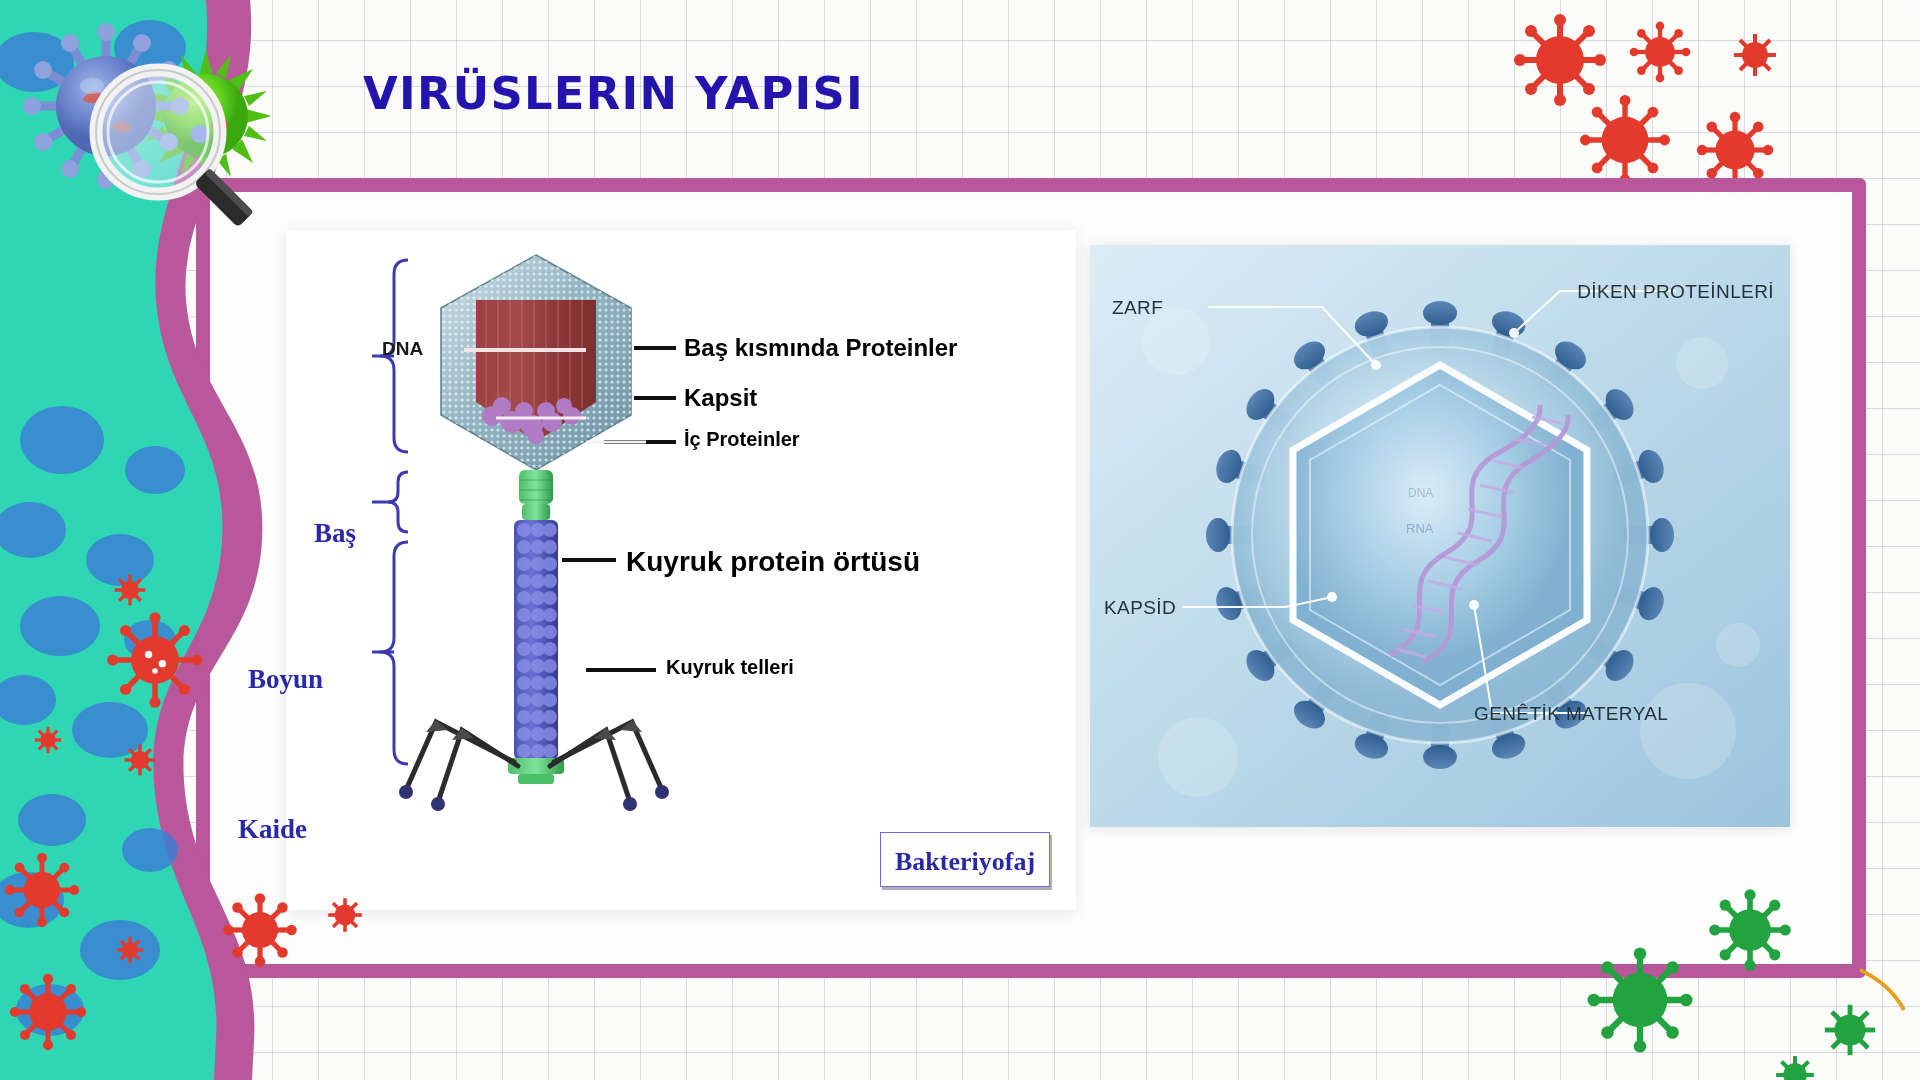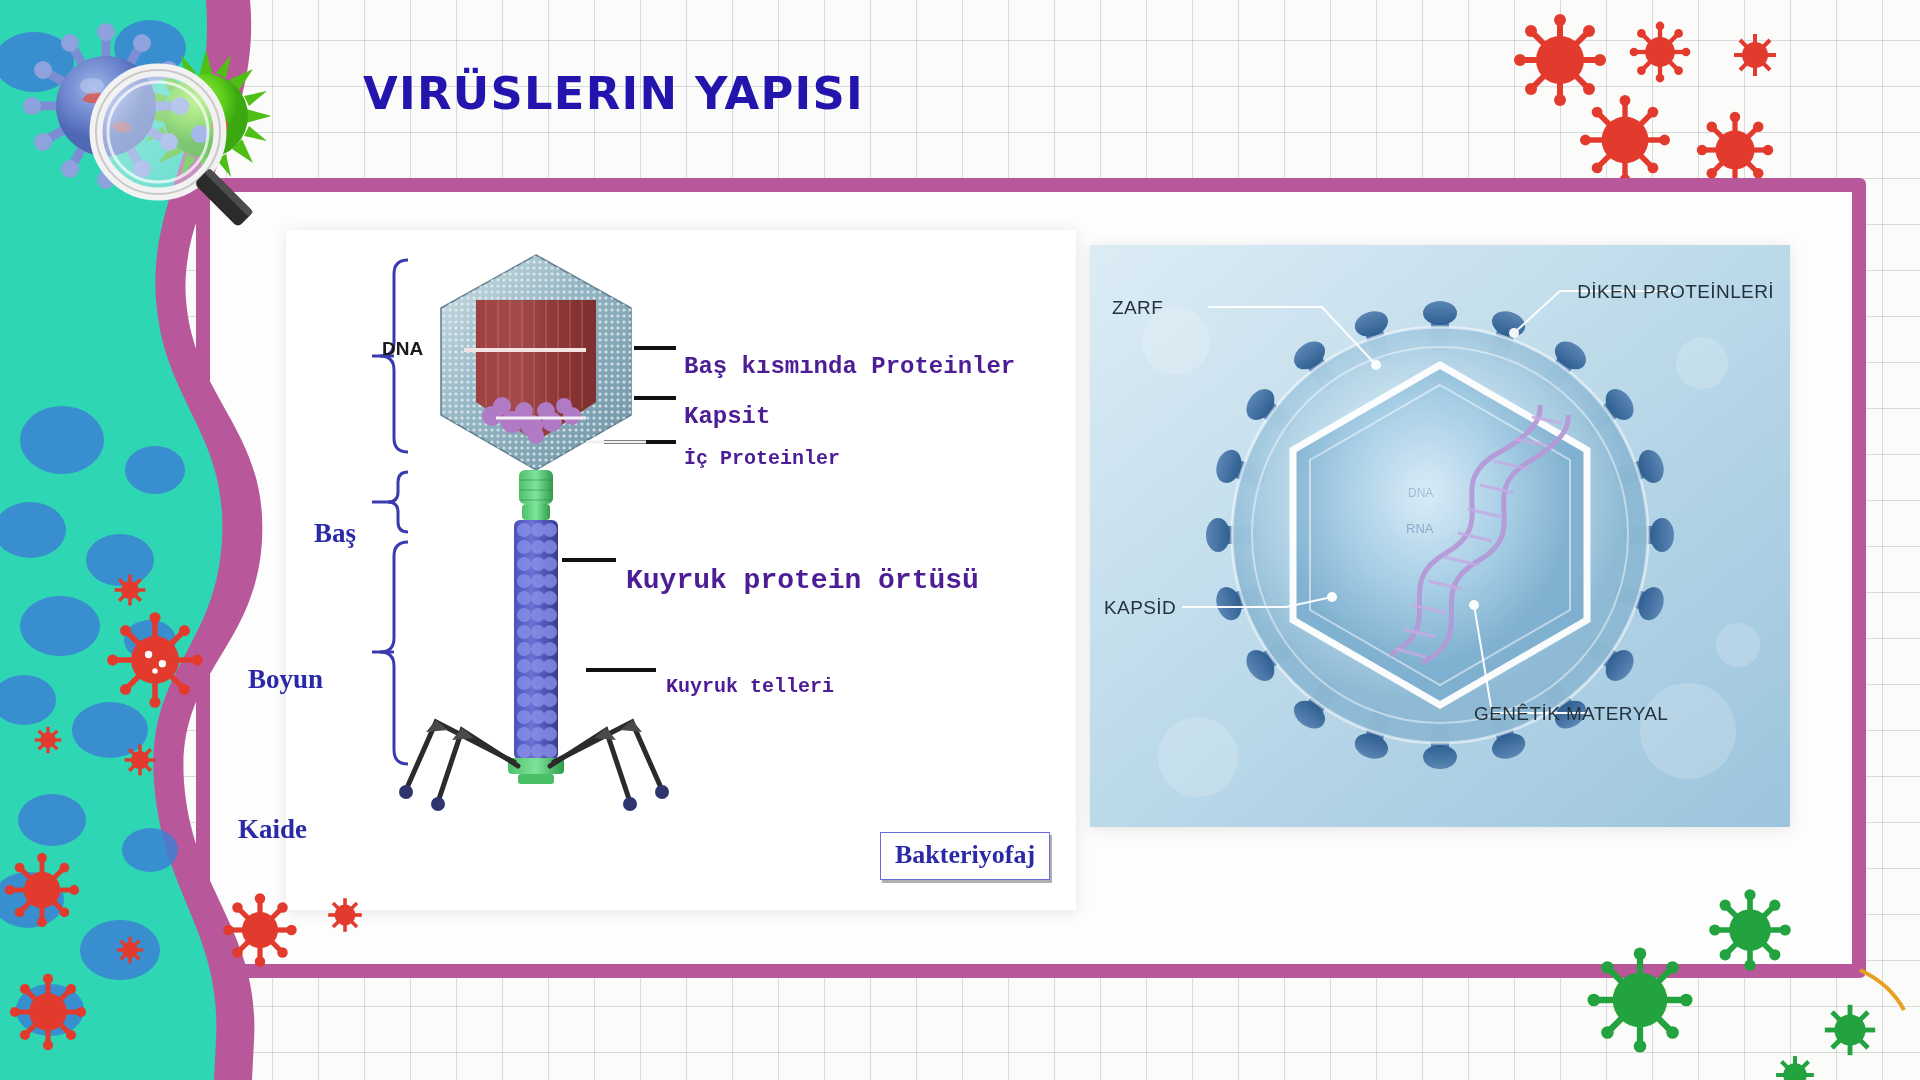--- a/index.html
+++ b/index.html
@@ -42,31 +42,31 @@
   }
   .title .lower { text-transform:none; }
 
   
   .phage-panel {
     position:absolute; left:286px; top:230px; width:790px; height:680px;
     background:#ffffff; z-index:6;
   }
   .phage-svg { position:absolute; inset:0; }
 
-  .lbl { position:absolute; font-family:Liberation Mono, monospace; color:#4c1d95;margin-top:19px; }
+  .lbl { position:absolute; font-family:Liberation Sans, sans-serif; color:#000000; }
   .lbl-bold { font-weight:bold; }
   .lbl-blue {
     font-family:"Liberation Serif", serif; font-weight:bold;
     color:#2a2aa8; font-size:27px;
   }
 
   .bakteriyofaj-box {
     position:absolute; left:880px; top:832px; z-index:9;
     border:1px solid #6b6be0; background:#ffffff;
-    padding:7px 14px 9px 14px;
+    padding:14px 14px 9px 14px;
     font-family:"Liberation Serif", serif; font-weight:bold;
     font-size:26px; color:#2a2aa8;
     box-shadow:2px 3px 0 rgba(80,80,80,0.45);
   }
 
   
   .corona-panel {
     position:absolute; left:1090px; top:245px; width:700px; height:582px;
     z-index:6; overflow:hidden;
     background:linear-gradient(160deg,#cfe2ee 0%,#bcd8e9 35%,#a9cde2 70%,#9fc6dd 100%);

